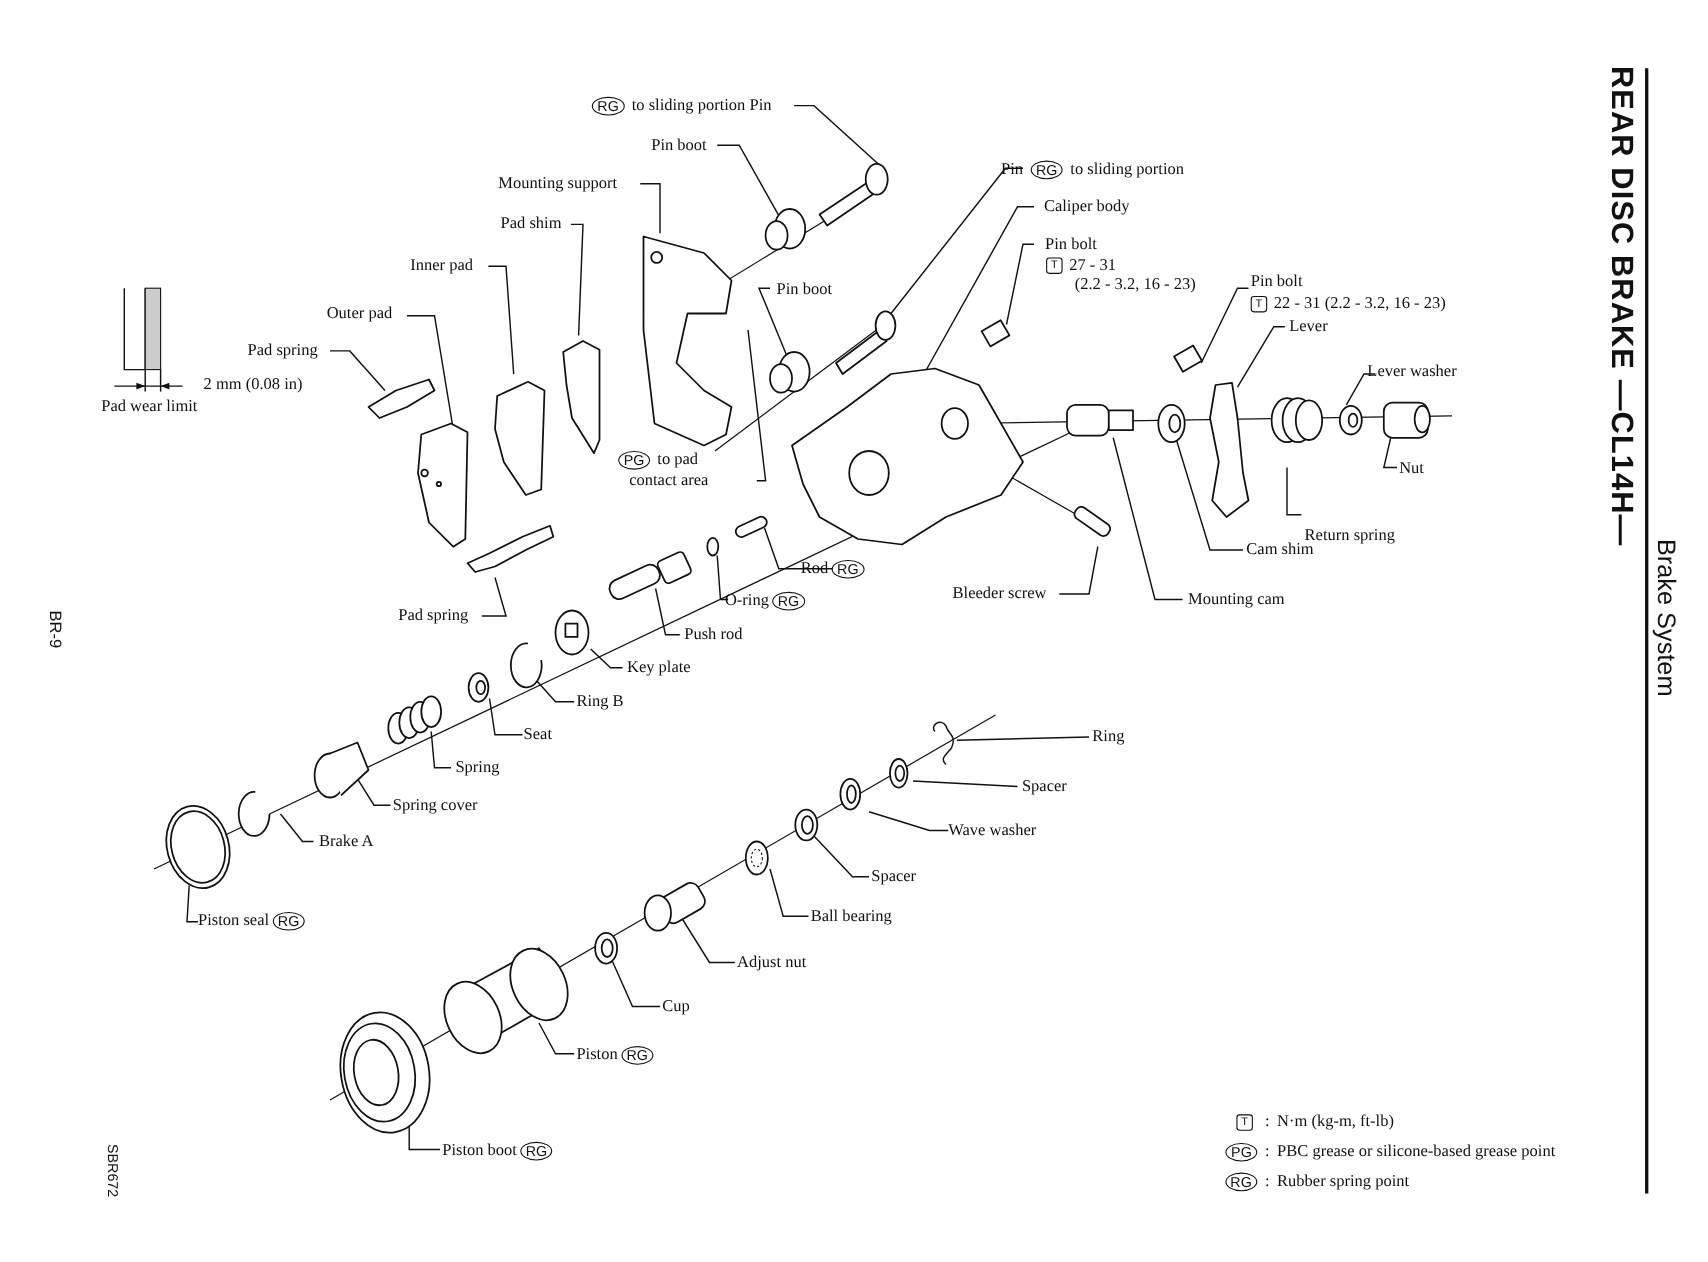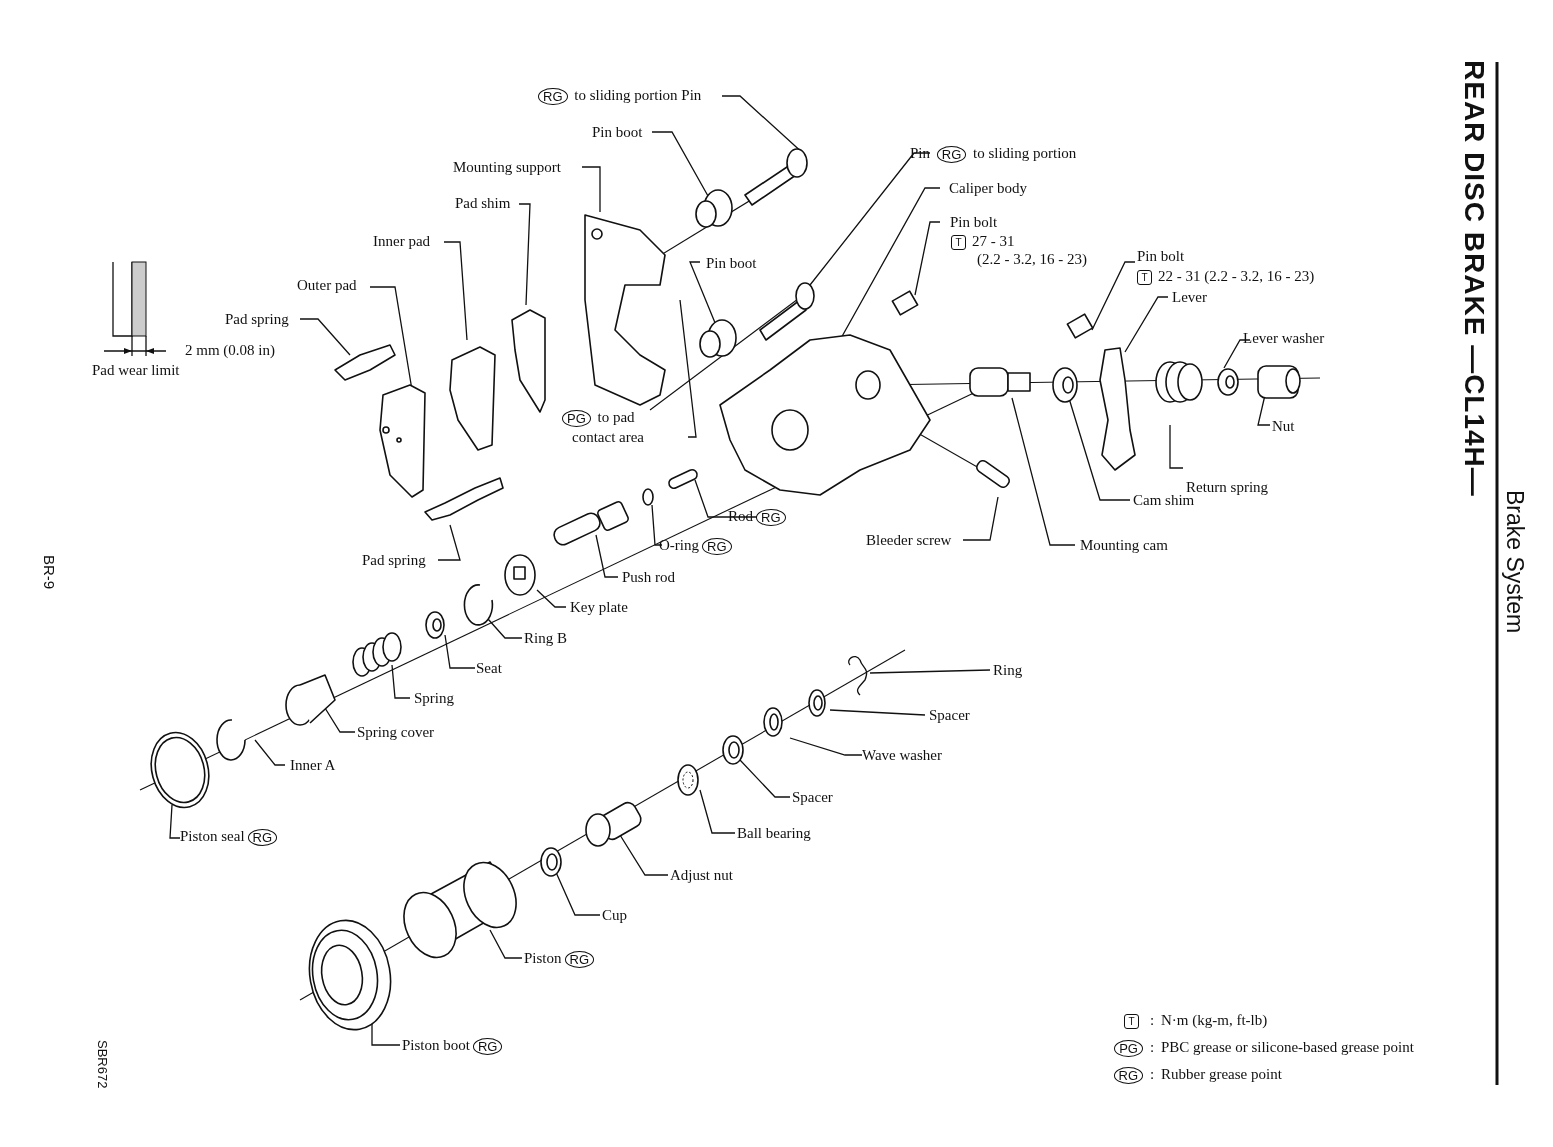--- a/index.html
+++ b/index.html
@@ -301,21 +301,21 @@
 <div class="lbl" style="left:659px; top:538px;">
   <b>O-ring</b><span class="badge">RG</span>
 </div>
 <div class="lbl" style="left:622px; top:570px;"><b>Push rod</b></div>
 <div class="lbl" style="left:570px; top:600px;"><b>Key plate</b></div>
 <div class="lbl" style="left:524px; top:631px;"><b>Ring B</b></div>
 <div class="lbl" style="left:362px; top:553px;"><b>Pad spring</b></div>
 <div class="lbl" style="left:476px; top:661px;"><b>Seat</b></div>
 <div class="lbl" style="left:414px; top:691px;"><b>Spring</b></div>
 <div class="lbl" style="left:357px; top:725px;"><b>Spring cover</b></div>
-<div class="lbl" style="left:290px; top:758px;"><b>Inner A</b></div>
+<div class="lbl" style="left:290px; top:758px;"><b>Brake A</b></div>
 <div class="lbl" style="left:180px; top:829px;">
   <b>Piston seal</b><span class="badge">RG</span>
 </div>
 
 <div class="lbl" style="left:993px; top:663px;"><b>Ring</b></div>
 <div class="lbl" style="left:929px; top:708px;"><b>Spacer</b></div>
 <div class="lbl" style="left:862px; top:748px;"><b>Wave washer</b></div>
 <div class="lbl" style="left:792px; top:790px;"><b>Spacer</b></div>
 <div class="lbl" style="left:737px; top:826px;"><b>Ball bearing</b></div>
 <div class="lbl" style="left:670px; top:868px;"><b>Adjust nut</b></div>
@@ -334,17 +334,17 @@
     <span>N·m (kg-m, ft-lb)</span>
   </div>
   <div class="row">
     <span class="sym"><span class="badge" style="margin:0">PG</span></span>
     <span class="colon">:</span>
     <span>PBC grease or silicone-based grease point</span>
   </div>
   <div class="row">
     <span class="sym"><span class="badge" style="margin:0">RG</span></span>
     <span class="colon">:</span>
-    <span>Rubber grease point</span>
+    <span>Rubber spring point</span>
   </div>
 </div>
 
 </div>
 
 </body></html>

